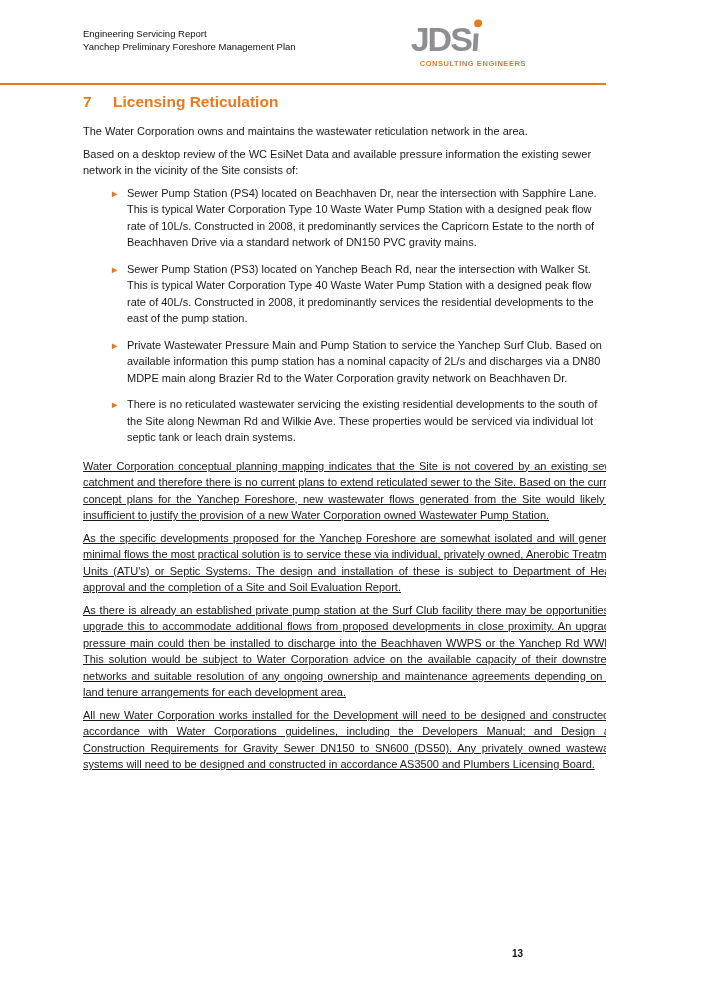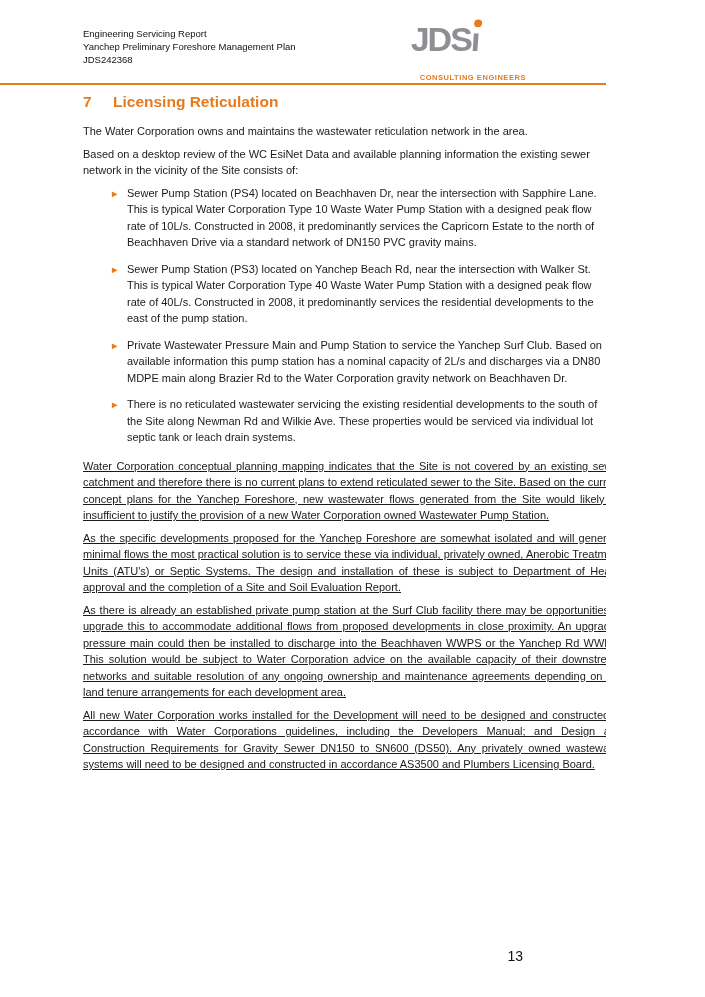--- a/index.html
+++ b/index.html
@@ -47,21 +47,21 @@
     width: 8px; height: 8px;
     border-radius: 50%;
     background: var(--accent-orange, #E87A1E);
     top: -3px; right: -3px;
   }
   .logo-tagline {
     font-size: 7.5px;
     font-weight: bold;
     letter-spacing: 0.55px;
     color: var(--accent-orange, #E87A1E);
-    margin-top: 17px;
+    margin-top: 3px;
     white-space: nowrap;
     padding-left: 9px;
   }
   
   .rule {
     position: absolute;
     top: 83px;
     left: 0;
     width: 690px;
     height: 2px;
@@ -108,52 +108,51 @@
     margin-bottom: 6px;
     text-decoration: underline;
   }
   
   .footer {
     position: absolute;
     top: 948px;
     left: 83px;
     right: 83px;
     text-align: right;
-    font-size: 14px;
-    font-weight: normal;
+    font-size: 10px;
+    font-weight: bold;
     color: #111;
   }
 </style>
 </head>
 <body>
 
 <div class="page">
 
   <header class="header">
     <div class="header-text">
       <div class="h-line">Engineering Servicing Report</div>
       <div class="h-line bold">Yanchep Preliminary Foreshore Management Plan</div>
-      <div class="h-line">JDS242368</div>
     </div>
     <div class="logo">
       <div class="logo-word"><span>JDS</span><span class="logo-i"><span>ı</span><span class="logo-dot"></span></span></div>
       <div class="logo-tagline">CONSULTING ENGINEERS</div>
     </div>
   </header>
 
   <div class="rule"></div>
 
   <main class="main">
     <h1 class="section-heading">
       <span class="num">7</span>
       <span>Licensing Reticulation</span>
     </h1>
 
     <p class="intro">The Water Corporation owns and maintains the wastewater reticulation network in the area.</p>
-    <p class="intro">Based on a desktop review of the WC EsiNet Data and available planning information the existing sewer network in the vicinity of the Site consists of:</p>
+    <p class="intro">Based on a desktop review of the WC EsiNet Data and available pressure information the existing sewer network in the vicinity of the Site consists of:</p>
 
     <ul class="bullets">
       <li>
         <span class="marker">►</span>
         <span class="btext">Sewer Pump Station (PS4) located on Beachhaven Dr, near the intersection with Sapphire Lane. This is typical Water Corporation Type 10 Waste Water Pump Station with a designed peak flow rate of 10L/s. Constructed in 2008, it predominantly services the Capricorn Estate to the north of Beachhaven Drive via a standard network of DN150 PVC gravity mains.</span>
       </li>
       <li>
         <span class="marker">►</span>
         <span class="btext">Sewer Pump Station (PS3) located on Yanchep Beach Rd, near the intersection with Walker St. This is typical Water Corporation Type 40 Waste Water Pump Station with a designed peak flow rate of 40L/s. Constructed in 2008, it predominantly services the residential developments to the east of the pump station.</span>
       </li>

